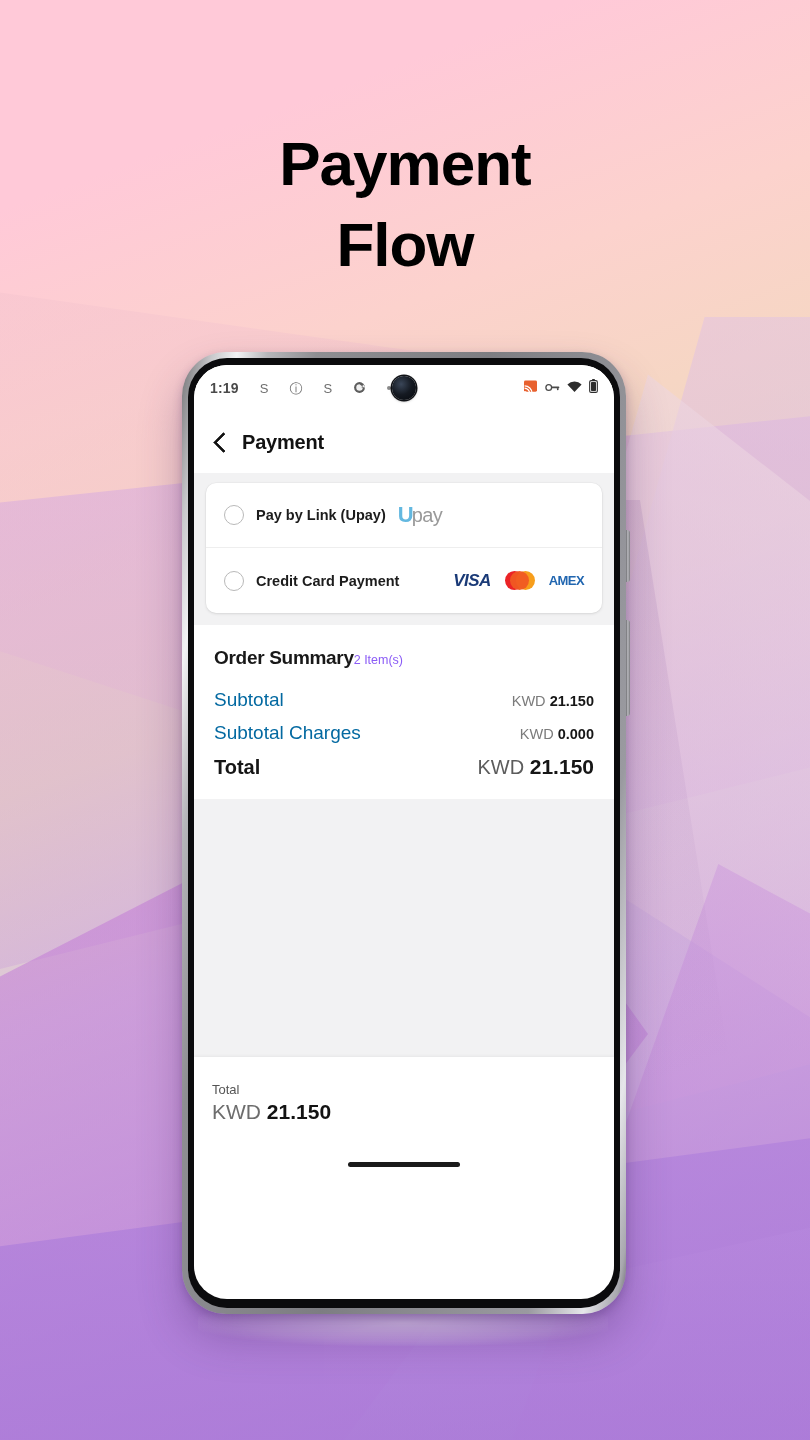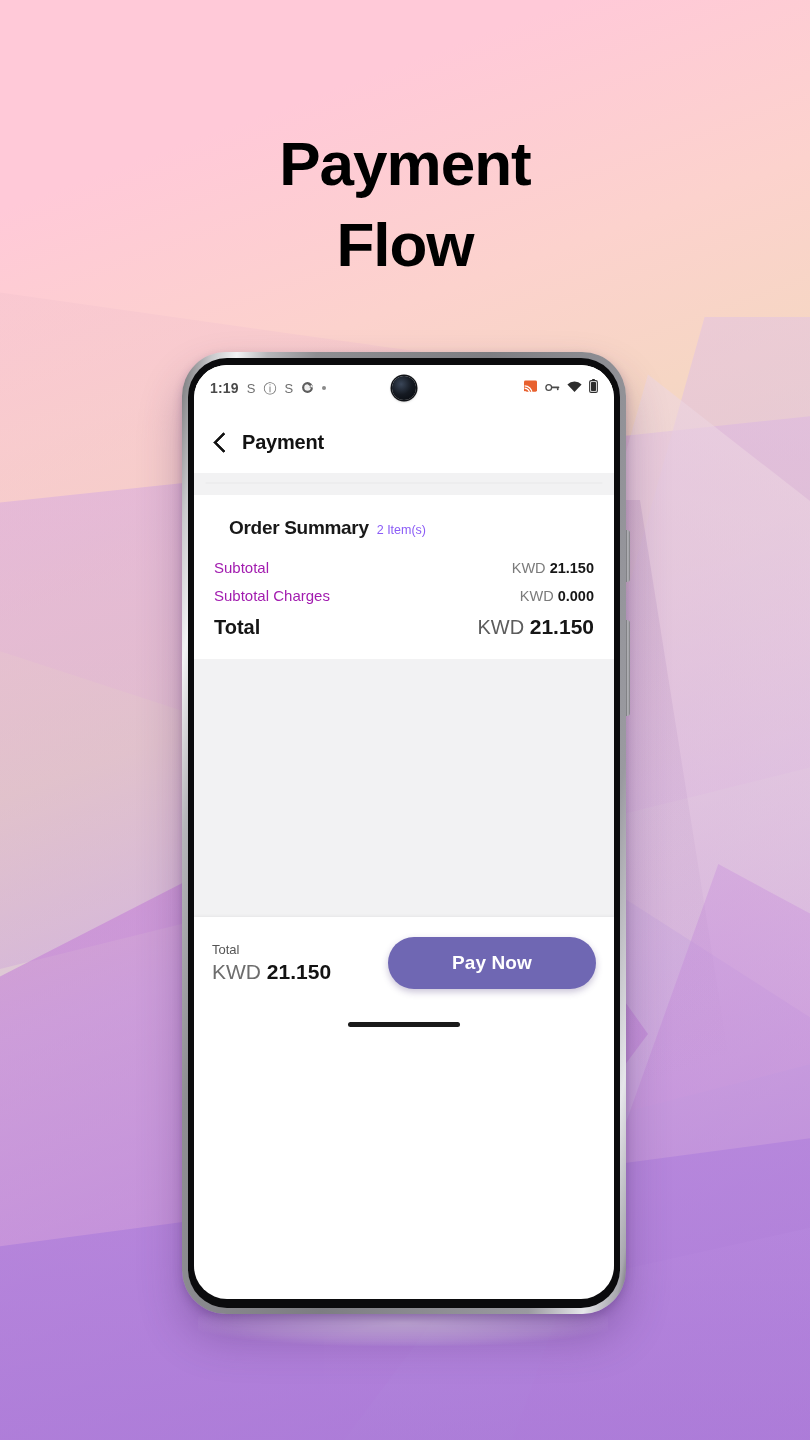--- a/index.html
+++ b/index.html
@@ -120,21 +120,21 @@
 
   
   #statusbar {
     position:relative;
     height:46px;
     display:flex; align-items:center;
     padding:0 16px;
     background:#fff;
     color:#5b5b5b;
   }
-  #sb-left { display:flex; align-items:center; gap:8px; }
+  #sb-left { display:flex; align-items:center; gap:21px; }
   #sb-time { font-size:14px; font-weight:600; color:#4a4a4a; letter-spacing:.2px; }
   .sicon { font-size:13px; color:#6e6e6e; line-height:1; display:inline-block; }
   .sdot { width:4px; height:4px; border-radius:50%; background:#8a8a8a; display:inline-block; }
   #camera {
     position:absolute; left:50%; top:11px; transform:translateX(-50%);
     width:24px; height:24px; border-radius:50%;
     background:radial-gradient(circle at 38% 34%, #3a4658 0%, #151a22 48%, #05070b 100%);
     box-shadow:0 0 0 1.5px #101216, 0 1px 3px rgba(0,0,0,.5);
   }
   #sb-right { margin-left:auto; display:flex; align-items:center; gap:7px; }
@@ -217,25 +217,25 @@
   .amex {
     font-size:13px; font-weight:bold; color:#2166b0;
     letter-spacing:-.6px; line-height:1;
   }
 
   
   #summary {
     background:#fff;
     padding:22px 20px 20px 20px;
   }
-  #summary-head { display:flex; align-items:baseline; gap:8px; margin-bottom:20px;margin-left:15px; }
+  #summary-head { display:flex; align-items:baseline; gap:0; margin-bottom:20px; }
   #summary-title { font-size:19px; font-weight:bold; color:#181818; letter-spacing:-.3px; }
   #summary-count { font-size:12.5px; color:#8b5cf6; }
   .sum-row { display:flex; align-items:baseline; margin-bottom:11px; }
-  .sum-label { font-size:15px; color:#a21caf; }
+  .sum-label { font-size:19px; color:#0369a1; }
   .sum-value { margin-left:auto; font-size:14.5px; color:#7b7b7b; }
   .sum-value b { color:#161616; font-weight:bold; }
   .sum-row.total { margin-top:10px; margin-bottom:0; }
   .sum-row.total .sum-label { font-size:20px; font-weight:bold; color:#161616; }
   .sum-row.total .sum-value { font-size:20px; color:#5c5c5c; }
   .sum-row.total .sum-value b { font-size:21px; }
 
   #filler { background:#f2f2f3; height:258px; }
 
   
@@ -344,23 +344,44 @@
       <div id="appbar">
         <div id="back-chevron"></div>
         <div id="appbar-title">Payment</div>
       </div>
 
       <div id="content">
 
         <div id="methods-wrap">
           <div id="methods-card">
 
-
-
-
+            <div class="method-row">
+              <div class="radio"></div>
+              <div class="method-label">Pay by Link (Upay)</div>
+              <div class="upay">
+                <span class="upay-u">U</span>
+                <span class="upay-pay">pay</span>
+              </div>
+            </div>
+
+
+
+            <div class="method-row last">
+              <div class="radio"></div>
+              <div class="method-label">Credit Card Payment</div>
+              <div class="brands">
+                <span class="visa">VISA</span>
+                <span class="mc">
+                  <span class="mc-l"></span>
+                    <span class="mc-r"></span>
+                    <span class="mc-m"></span>
+                </span>
+                <span class="amex">AMEX</span>
+              </div>
+            </div>
 
           </div>
         </div>
 
         <div id="summary">
           <div id="summary-head">
             <span id="summary-title">Order Summary</span>
             <span id="summary-count">2 Item(s)</span>
           </div>
 
@@ -393,21 +414,20 @@
       </div>
 
       <div id="bottombar">
         <div>
           <div id="bb-total-label">Total</div>
           <div id="bb-total-value">
             <span>KWD</span>
             <b>21.150</b>
           </div>
         </div>
-        <div id="pay-now">Pay Now</div>
       </div>
 
       <div id="navbar">
         <div id="nav-pill"></div>
       </div>
 
     </div>
   </div>
 </div>
 

